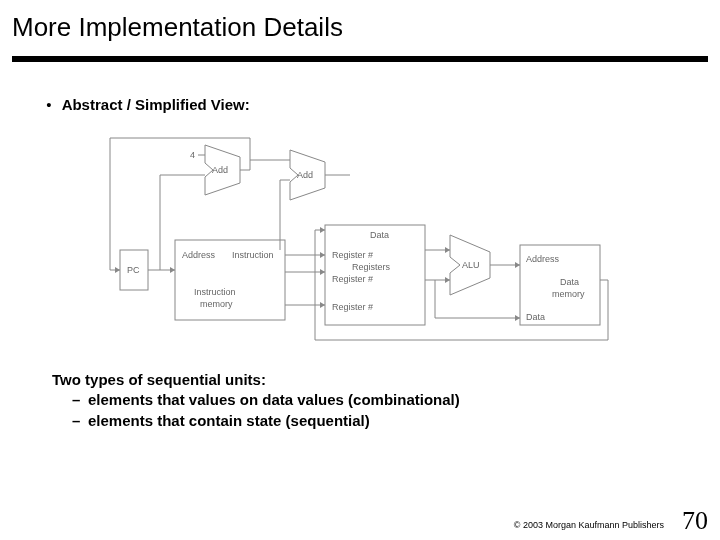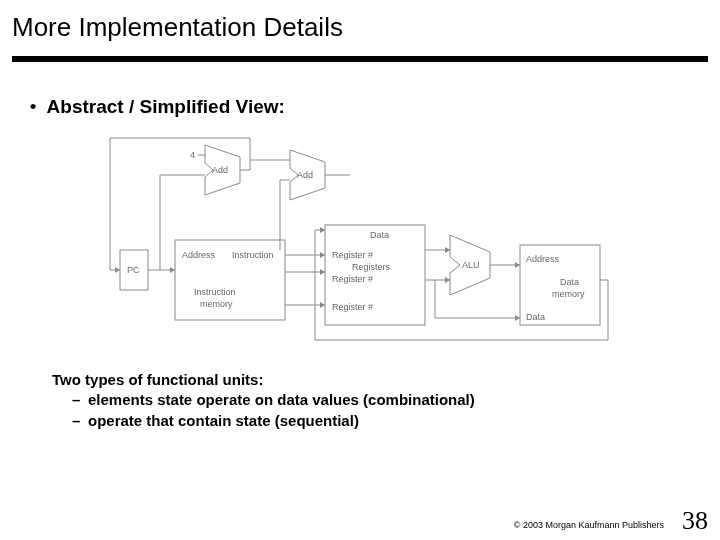--- a/index.html
+++ b/index.html
@@ -23,23 +23,23 @@
   .rule {
     position: absolute;
     left: 12px;
     top: 56px;
     width: 696px;
     height: 6px;
     background: #000;
   }
   .bullet-row {
     position: absolute;
-    left: 24px;
+    left: 40px;
     top: 96px;
-    font-size: 19px;
+    font-size: 15px;
     font-weight: bold;
   }
   .bullet-dot {
     display: inline-block;
     width: 18px;
     text-align: center;
     font-weight: normal;
   }
 
   .diagram {
@@ -187,23 +187,23 @@
     <line class="dline" x1="510" y1="150" x2="518" y2="150"></line>
     <line class="dline" x1="518" y1="150" x2="518" y2="210"></line>
     <line class="dline" x1="518" y1="210" x2="225" y2="210"></line>
     <line class="dline" x1="225" y1="210" x2="225" y2="100"></line>
     <line class="dline" x1="225" y1="100" x2="235" y2="100"></line>
     <polygon points="235,100 230,97 230,103" fill="#888"></polygon>
   </svg>
 </div>
 
 <div class="body-text">
-  <div>Two types of functional units:</div>
+  <div>Two types of sequential units:</div>
   <div class="sub">
-    <span class="dash">–</span><span>elements state operate on data values (combinational)</span>
+    <span class="dash">–</span><span>elements that values on data values (combinational)</span>
   </div>
   <div class="sub">
-    <span class="dash">–</span><span>operate that contain state (sequential)</span>
+    <span class="dash">–</span><span>elements that contain state (sequential)</span>
   </div>
 </div>
 
 <div class="footer">© 2003 Morgan Kaufmann Publishers</div>
-<div class="pagenum">38</div>
+<div class="pagenum">70</div>
 
 </body></html>

